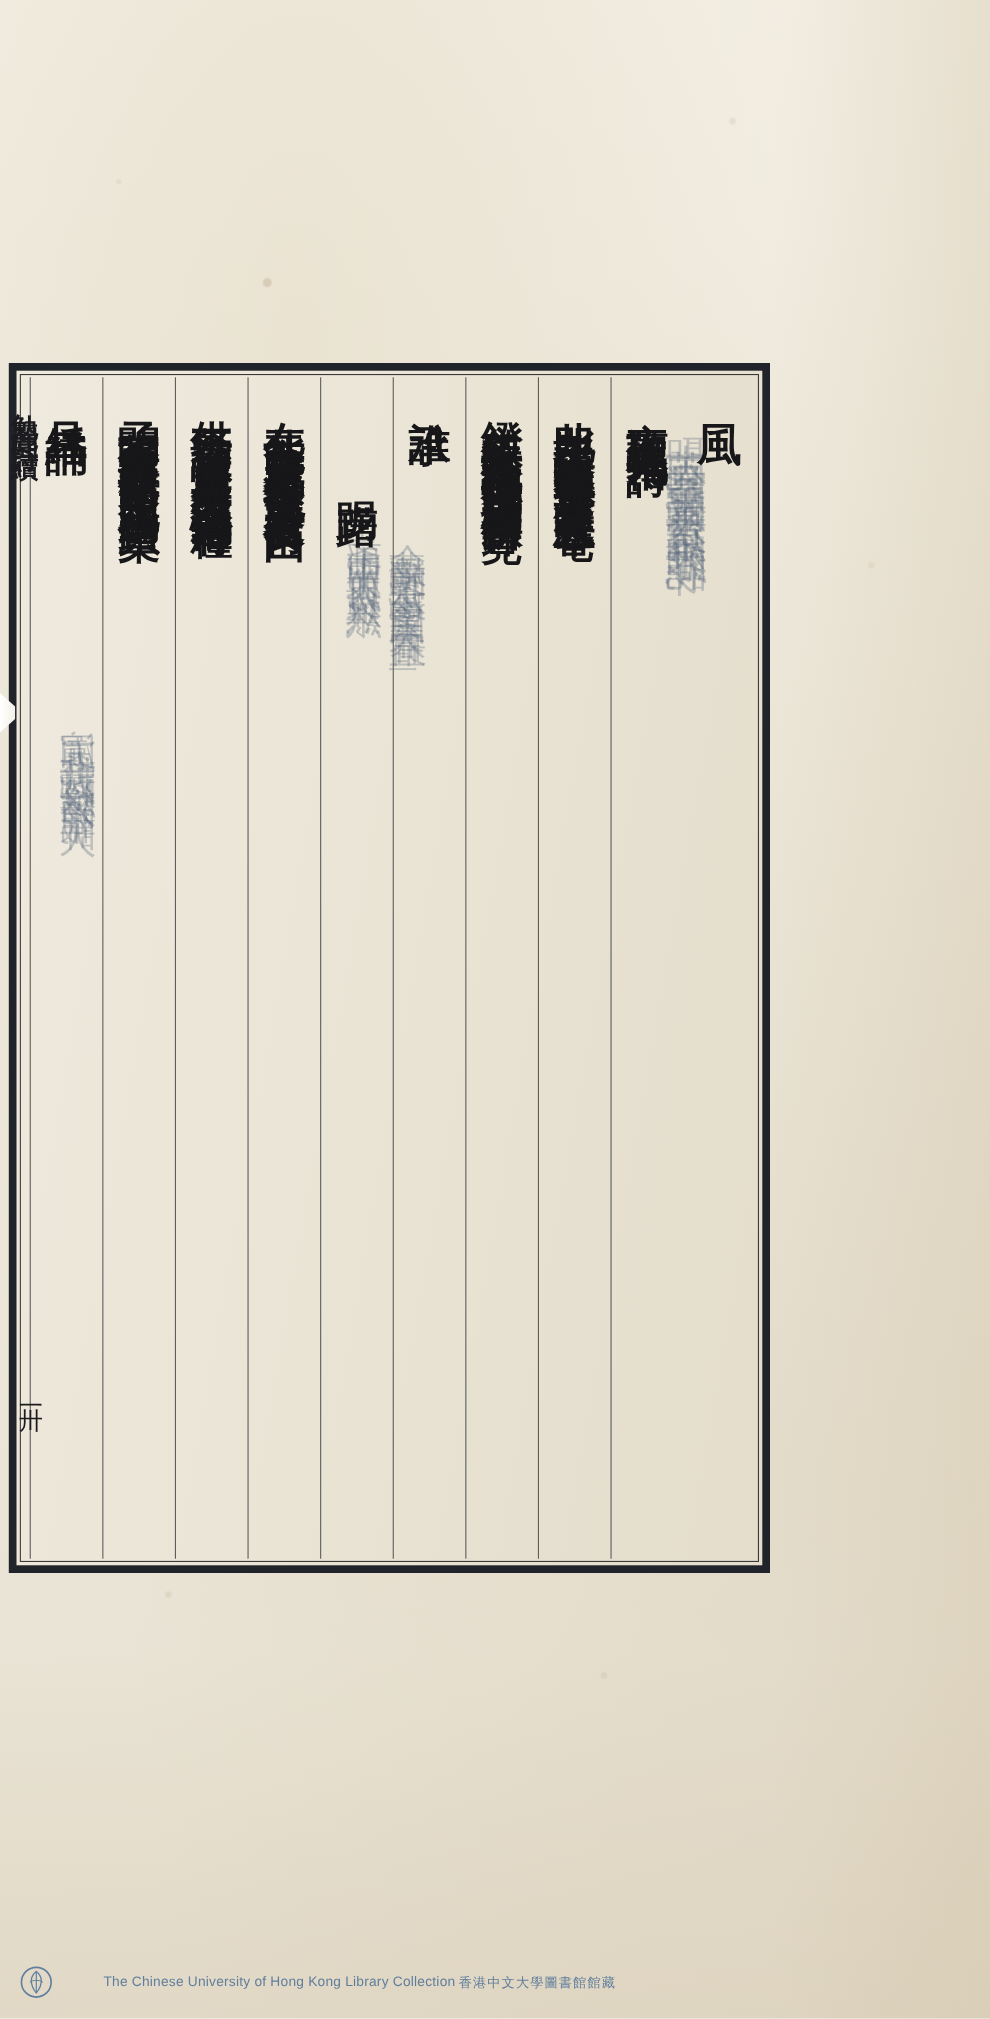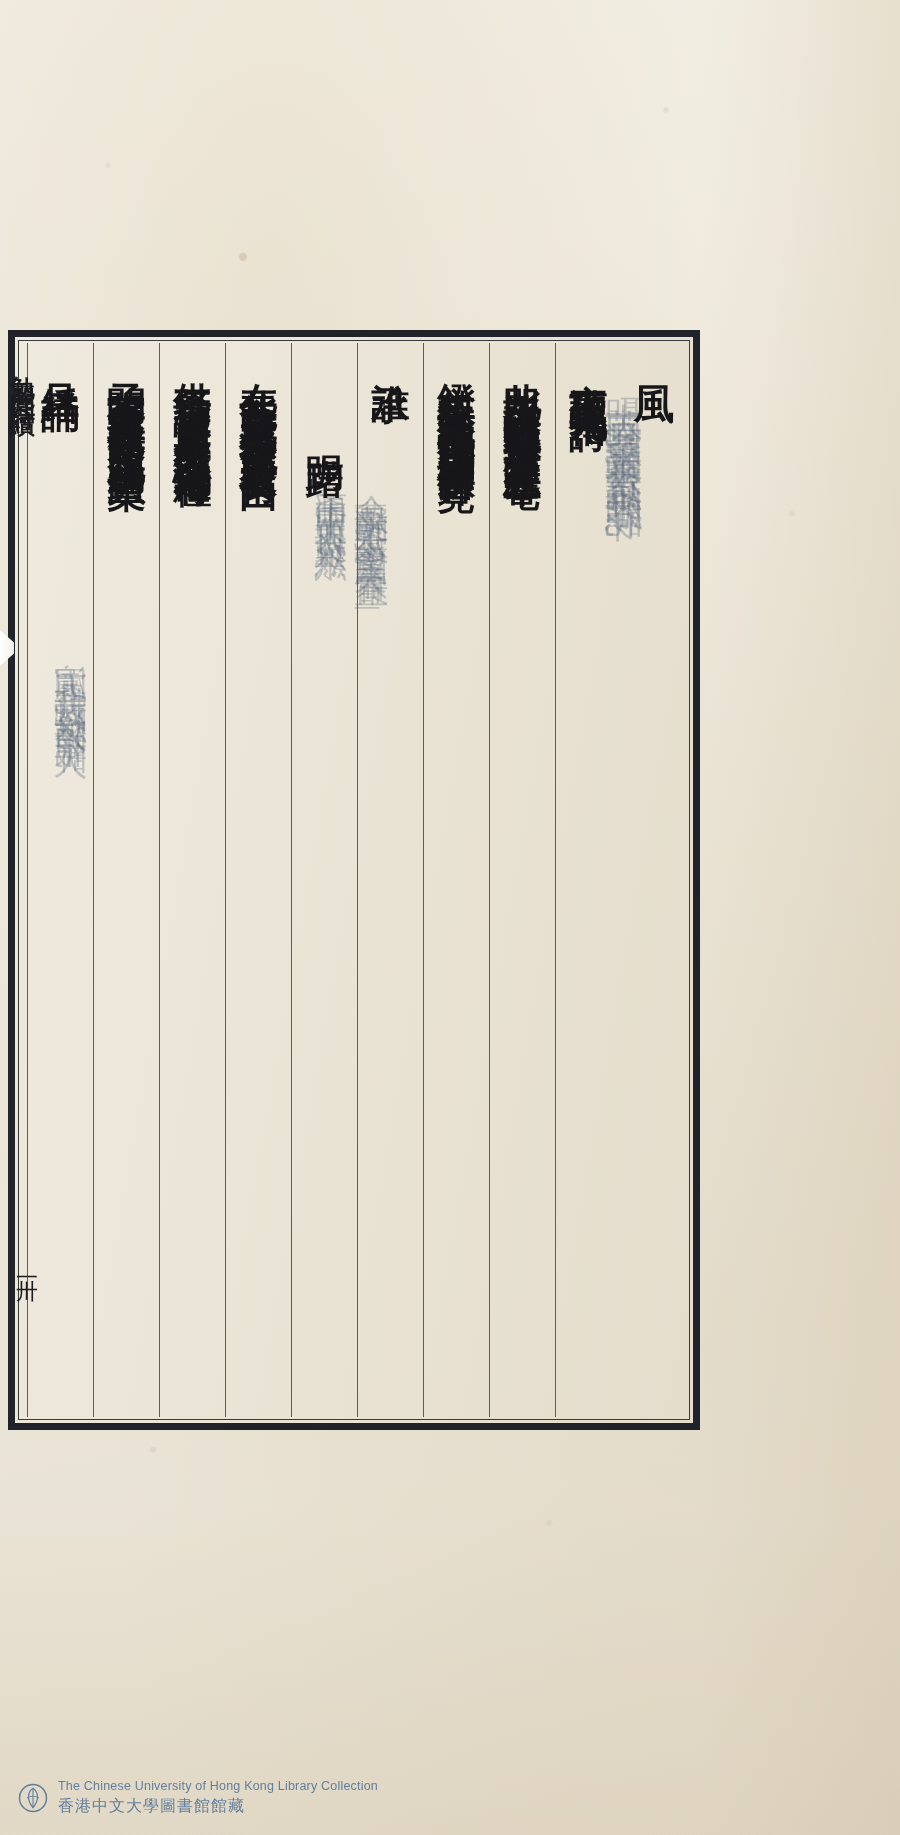--- a/index.html
+++ b/index.html
@@ -171,32 +171,33 @@
     align-items: center;
     gap: 10px;
     opacity: 0.85;
   }
   .wm-logo {
     width: 30px; height: 30px;
     flex: 0 0 auto;
   }
   .wm-text {
     display: flex;
-    flex-direction: column;
+    flex-direction: row;
     gap: 3px;
+    margin-left: 36px;
   }
   .wm-en {
     font-family: "Liberation Sans", sans-serif;
     font-size: 12.5px;
     color: #4a6f96;
     letter-spacing: 0.2px;
   }
   .wm-zh {
     font-family: "Liberation Sans", sans-serif;
-    font-size: 16px;
+    font-size: 12px;
     color: #4a6f96;
     letter-spacing: 1px;
   }
 </style>
 </head>
 <body>
 
 <div class="page">
   <div class="page-grain"></div>
 

